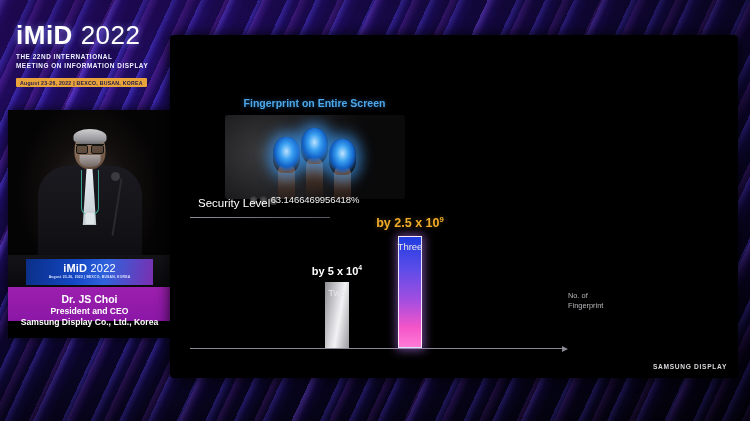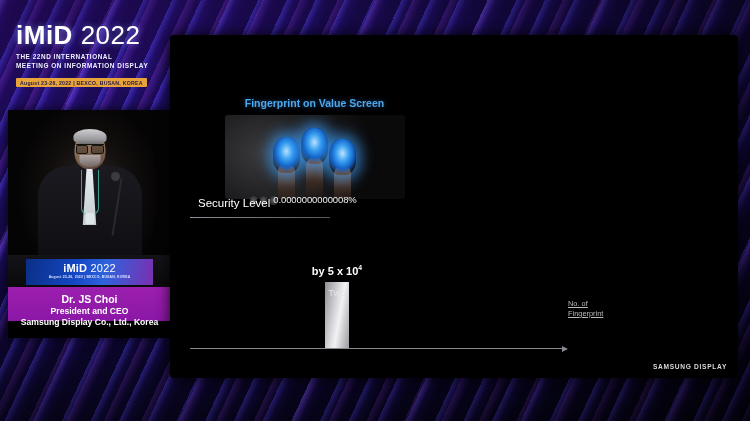--- a/index.html
+++ b/index.html
@@ -236,22 +236,22 @@
   }
   #ann-ref{font-size:9px;color:#e8e8ea;bottom:100%;margin-bottom:3px;}
   #ann-two{font-size:11px;color:#ffffff;bottom:100%;margin-bottom:5px;}
   #ann-three{font-size:12.5px;color:#f0ac2b;bottom:100%;margin-bottom:6px;
              text-shadow:0 0 5px rgba(240,172,43,.35);}
   .tick-label{
     position:absolute;top:5px;left:50%;transform:translateX(-50%);
     font-size:9.5px;color:#e6e6e8;white-space:nowrap;
   }
   #x-axis-title{
-    position:absolute;left:388px;top:104px;width:72px;
-    font-size:7.4px;color:#b9b9be;line-height:1.35;text-decoration:underline;
+    position:absolute;left:388px;top:96px;width:72px;
+    font-size:7.4px;color:#b9b9be;line-height:1.35;
   }
   #samsung-watermark{
     position:absolute;right:11px;bottom:8px;
     font-size:6.6px;font-weight:bold;color:#d9d9de;letter-spacing:.7px;
   }
 
   sup{font-size:.62em;vertical-align:super;line-height:0;}
 </style>
 </head>
 <body>
@@ -291,50 +291,55 @@
     <div class="nm">Dr. JS Choi</div>
     <div class="rl">President and CEO</div>
     <div class="org">Samsung Display Co., Ltd., Korea</div>
   </div>
 </div>
 
 <div id="slide">
 
 
   <div id="fingerprint-block">
-    <div id="fingerprint-caption">Fingerprint on Value Screen</div>
+    <div id="fingerprint-caption">Fingerprint on Entire Screen</div>
     <div id="fingerprint-photo">
       <div class="finger f1"></div>
       <div class="finger f2"></div>
       <div class="finger f3"></div>
       <div class="glow-fp fp1"></div>
       <div class="glow-fp fp2"></div>
       <div class="glow-fp fp3"></div>
     </div>
     <div class="mini-fp mf1"></div>
     <div class="mini-fp mf2"></div>
     <div class="mini-fp mf3"></div>
-    <div id="fingerprint-value">0.0000000000008%</div>
+    <div id="fingerprint-value">63.1466469956418%</div>
   </div>
 
   <div id="chart">
     <div id="security-label">Security Level</div>
     <div id="y-axis-line"></div>
 
     <div id="plot">
       <div id="axis-x"></div>
       <div id="axis-arrow"></div>
 
 
       <div class="bar-group" style="left:120px;width:54px;">
         <div class="bar bar-grey" style="width:24px;height:66px;"></div>
         <div class="bar-ann" id="ann-two">by 5 x 10<sup>4</sup></div>
         <div class="tick-label">Two</div>
       </div>
 
+      <div class="bar-group" style="left:193px;width:54px;">
+        <div class="bar bar-tall" style="width:24px;height:112px;"></div>
+        <div class="bar-ann" id="ann-three">by 2.5 x 10<sup>9</sup></div>
+        <div class="tick-label">Three</div>
+      </div>
     </div>
 
     <div id="x-axis-title">
       <div>No. of</div>
       <div>Fingerprint</div>
     </div>
   </div>
 
   <div id="samsung-watermark">SAMSUNG DISPLAY</div>
 </div>

